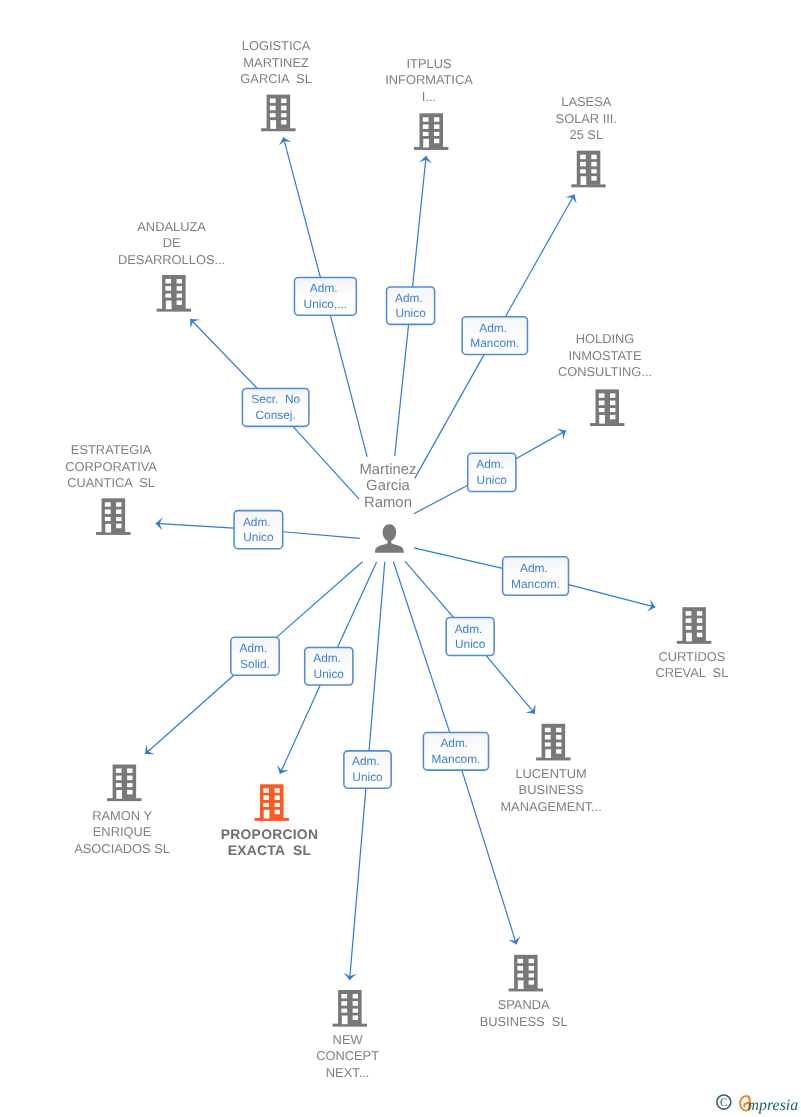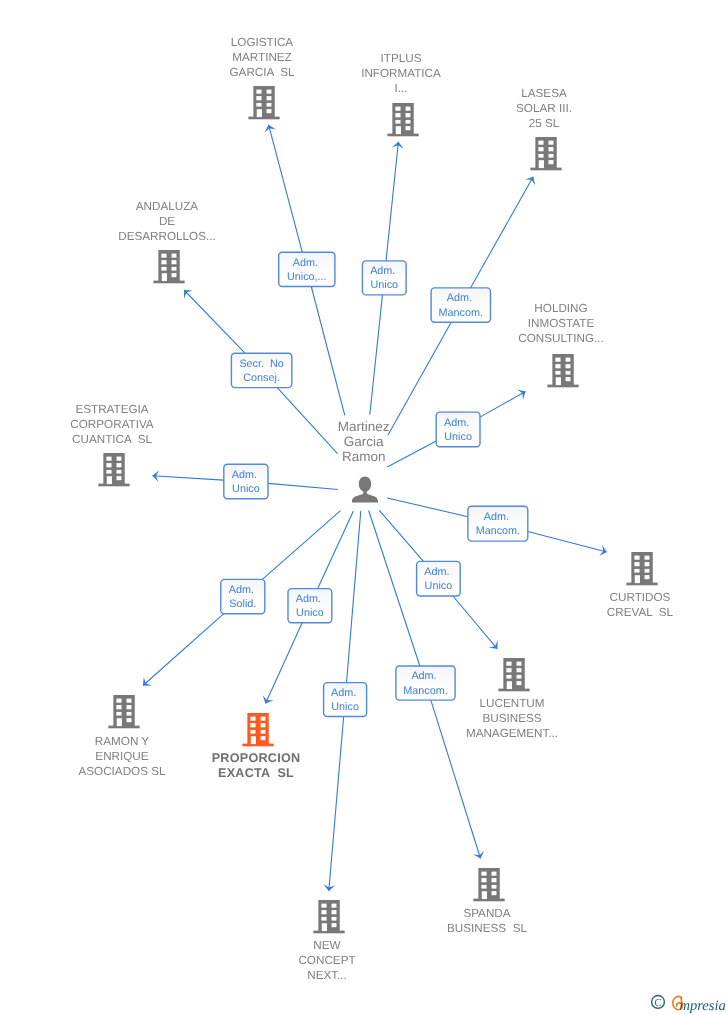--- a/index.html
+++ b/index.html
@@ -3,21 +3,21 @@
 <meta charset="utf-8">
 <title>Corporate network diagram</title>
 <style>
   html,body{margin:0;padding:0;}
   *{-webkit-font-smoothing:antialiased;text-rendering:geometricPrecision;}
   body{
     width:728px;height:1015px;background:#ffffff;
     font-family:"Liberation Sans",sans-serif;
     overflow:hidden;position:relative;
   }
-  #stage{position:absolute;left:11px;top:0;width:580px;height:1015px;}
+  #stage{position:absolute;left:0;top:0;width:580px;height:1015px;}
   svg#graph{position:absolute;left:0;top:0;width:728px;height:1015px;display:block;}
   .node-text{font-size:11.7px;fill:#808080;text-anchor:middle;
     font-family:"Liberation Sans",sans-serif;white-space:pre;}
   .node-text.hi{font-weight:bold;fill:#6F6F6F;font-size:12.6px;letter-spacing:0.25px;}
   .center-text{font-size:13.5px;fill:#808080;text-anchor:middle;
     font-family:"Liberation Sans",sans-serif;white-space:pre;}
   .edge-text{font-size:10.8px;fill:#3D7FD9;text-anchor:middle;
     font-family:"Liberation Sans",sans-serif;white-space:pre;}
   .edge-line{stroke:#2F7BDB;stroke-width:1.1;fill:none;}
   .edge-box{fill:url(#boxgrad);stroke:#5189DC;stroke-width:1.4;}

